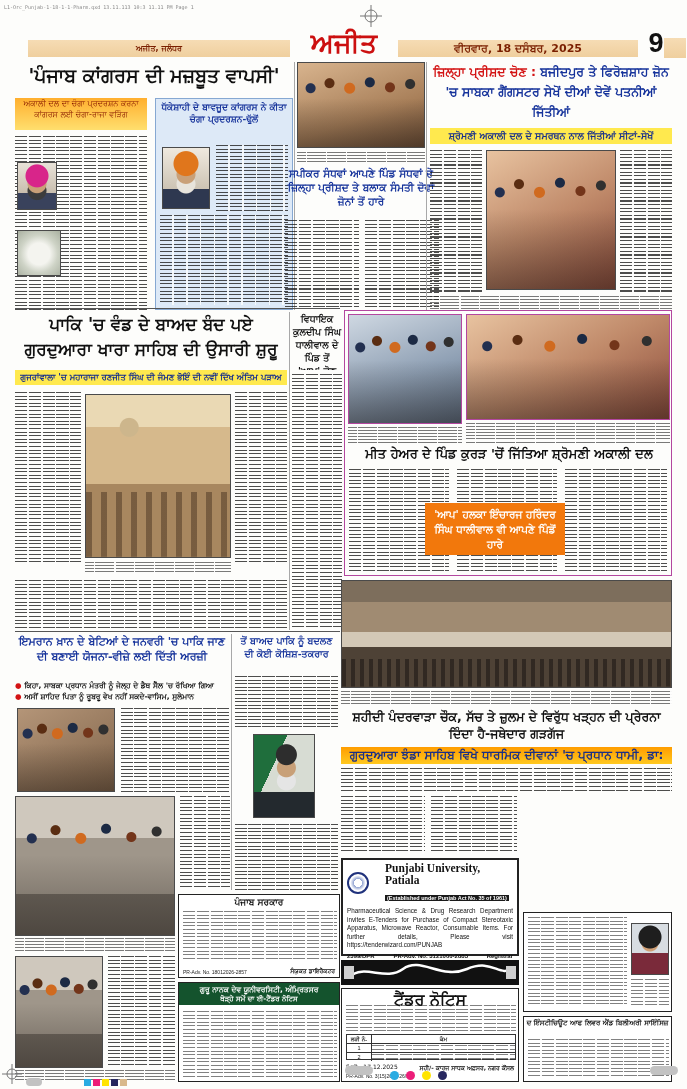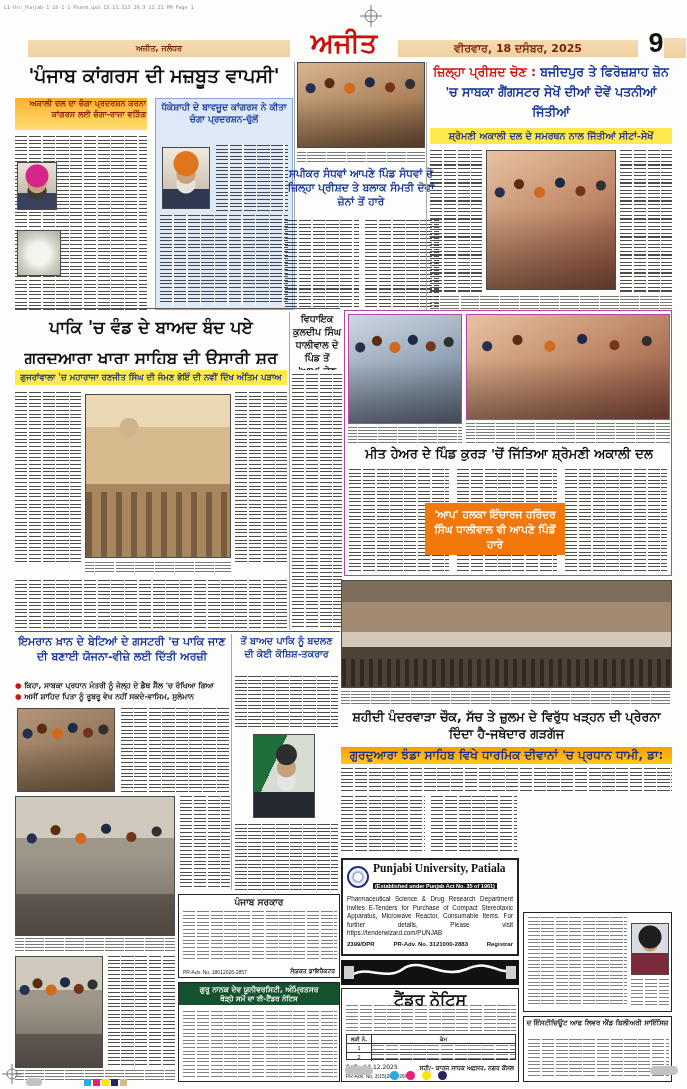--- a/index.html
+++ b/index.html
@@ -12,21 +12,21 @@
     repeating-linear-gradient(to bottom, #1c1c1c 0 1.1px, transparent 1.1px 3.6px);}
   .sim.lite{opacity:.55}
   .simcap{position:absolute;box-sizing:border-box;opacity:.6;background-image:
     repeating-linear-gradient(to right, rgba(255,255,255,0) 0 9px, rgba(255,255,255,.95) 9px 10.5px, rgba(255,255,255,0) 10.5px 20px),
     repeating-linear-gradient(to bottom, #222 0 1px, transparent 1px 3.1px);}
   .h-black{color:#101010;font-weight:bold}
   .h-blue{color:#16339b;font-weight:bold}
   .h-red{color:#d31414}
   .yellowbar{background:#ffe94e;color:#172f8d;font-weight:bold;text-align:center}
   .orangebar{background:linear-gradient(#ff9d00,#ffc81e);color:#1a2f86;font-weight:bold;text-align:center}
-  .subhl{background:linear-gradient(#ffaf2e,#ffdf6e);color:#8a1c00;font-weight:bold;text-align:right}
+  .subhl{background:linear-gradient(#ffaf2e,#ffdf6e);color:#8a1c00;font-weight:normal;text-align:center}
   .bluepanel{background:#dde9f7;border:1px solid #86a8d2}
   .pull{background:#f2780c;color:#fff;font-weight:bold;text-align:center}
   .adbox{border:1px solid #222;background:#fff;box-sizing:border-box}
   .center{text-align:center}
   .strip{background:linear-gradient(#f6dcb4,#efcf9e);}
   .vr{position:absolute;width:1px;background:#a8a8a8}
   .hr{position:absolute;height:1px;background:#555}
   .ph{position:absolute;border:1px solid #4a4a4a;box-sizing:border-box;overflow:hidden}
   .pp::after{content:"";position:absolute;inset:0;background:
     radial-gradient(circle at 10% 30%, #233050 4.5px, transparent 5.5px),
@@ -131,21 +131,21 @@
     <div class="abs yellowbar gk" style="left:0;top:66px;width:242px;height:16px;font-size:9.5px;line-height:16px">ਸ਼੍ਰੋਮਣੀ ਅਕਾਲੀ ਦਲ ਦੇ ਸਮਰਥਨ ਨਾਲ ਜਿੱਤੀਆਂ ਸੀਟਾਂ-ਸੇਖੋਂ</div>
     <div class="sim" style="left:0;top:88px;width:52px;height:142px"></div>
     <div class="ph ph-warm2 pp" style="left:56px;top:88px;width:130px;height:140px"></div>
     <div class="sim" style="left:190px;top:88px;width:52px;height:142px"></div>
     <div class="simcap" style="left:0;top:234px;width:242px;height:14px"></div>
   </div>
 
   <div class="hr" style="left:15px;top:308px;width:325px"></div>
 
   <div class="abs" style="left:15px;top:312px;width:272px;height:318px">
-    <div class="h-black center gk" style="font-size:17px;line-height:31px;height:52px;overflow:hidden">ਪਾਕਿ 'ਚ ਵੰਡ ਦੇ ਬਾਅਦ ਬੰਦ ਪਏ ਗੁਰਦੁਆਰਾ ਖਾਰਾ ਸਾਹਿਬ ਦੀ ਉਸਾਰੀ ਸ਼ੁਰੂ</div>
+    <div class="h-black center gk" style="font-size:17px;line-height:25px;height:52px;overflow:hidden">ਪਾਕਿ 'ਚ ਵੰਡ ਦੇ ਬਾਅਦ ਬੰਦ ਪਏ ਗੁਰਦੁਆਰਾ ਖਾਰਾ ਸਾਹਿਬ ਦੀ ਉਸਾਰੀ ਸ਼ੁਰੂ</div>
     <div class="abs yellowbar gk" style="left:0;top:58px;width:272px;height:15px;font-size:8.5px;line-height:15px;overflow:hidden">ਗੁਜਰਾਂਵਾਲਾ 'ਚ ਮਹਾਰਾਜਾ ਰਣਜੀਤ ਸਿੰਘ ਦੀ ਜੰਮਣ ਭੋਇੰ ਦੀ ਨਵੀਂ ਦਿੱਖ ਅੰਤਿਮ ਪੜਾਅ 'ਚ</div>
     <div class="sim" style="left:0;top:80px;width:66px;height:172px"></div>
     <div class="ph ph-bldg" style="left:70px;top:82px;width:146px;height:164px"></div>
     <div class="sim" style="left:220px;top:80px;width:52px;height:172px"></div>
     <div class="simcap" style="left:70px;top:250px;width:146px;height:12px"></div>
     <div class="sim" style="left:0;top:268px;width:272px;height:48px"></div>
   </div>
   <div class="vr" style="left:289px;top:312px;height:318px"></div>
 
   <div class="abs" style="left:292px;top:312px;width:50px;height:318px">
@@ -163,21 +163,21 @@
     <div class="sim" style="left:112px;top:158px;width:100px;height:102px"></div>
     <div class="sim" style="left:220px;top:158px;width:102px;height:102px"></div>
     <div class="abs pull gk" style="left:80px;top:192px;width:140px;height:52px;font-size:10.5px;line-height:15px;padding:4px 2px;overflow:hidden">'ਆਪ' ਹਲਕਾ ਇੰਚਾਰਜ ਹਰਿੰਦਰ ਸਿੰਘ ਧਾਲੀਵਾਲ ਵੀ ਆਪਣੇ ਪਿੰਡੋਂ ਹਾਰੇ</div>
   </div>
 
   <div class="ph ph-stage" style="left:341px;top:580px;width:331px;height:108px"></div>
   <div class="simcap" style="left:341px;top:691px;width:331px;height:14px"></div>
 
   <div class="hr" style="left:15px;top:631px;width:325px"></div>
   <div class="abs" style="left:15px;top:634px;width:214px;height:160px">
-    <div class="h-blue center gk" style="font-size:11px;line-height:15px;height:44px;overflow:hidden">ਇਮਰਾਨ ਖ਼ਾਨ ਦੇ ਬੇਟਿਆਂ ਦੇ ਗਸਟਰੀ 'ਚ ਪਾਕਿ ਜਾਣ ਦੀ ਬਣਾਈ ਯੋਜਨਾ-ਵੀਜ਼ੇ ਲਈ ਦਿੱਤੀ ਅਰਜ਼ੀ</div>
+    <div class="h-blue center gk" style="font-size:11px;line-height:15px;height:44px;overflow:hidden">ਇਮਰਾਨ ਖ਼ਾਨ ਦੇ ਬੇਟਿਆਂ ਦੇ ਜਨਵਰੀ 'ਚ ਪਾਕਿ ਜਾਣ ਦੀ ਬਣਾਈ ਯੋਜਨਾ-ਵੀਜ਼ੇ ਲਈ ਦਿੱਤੀ ਅਰਜ਼ੀ</div>
     <div class="abs gk" style="left:0;top:46px;width:214px;font-size:7.5px;line-height:11px;font-weight:bold;color:#101010">
       <div><span style="color:#d31414">● </span><span>ਕਿਹਾ, ਸਾਬਕਾ ਪ੍ਰਧਾਨ ਮੰਤਰੀ ਨੂੰ ਜੇਲ੍ਹ ਦੇ ਡੈਥ ਸੈੱਲ 'ਚ ਰੱਖਿਆ ਗਿਆ</span></div>
       <div><span style="color:#d31414">● </span><span>ਅਸੀਂ ਸ਼ਾਹਿਦ ਪਿਤਾ ਨੂੰ ਰੂਬਰੂ ਵੇਖ ਨਹੀਂ ਸਕਦੇ-ਵਾਸਿਮ, ਸੁਲੇਮਾਨ</span></div>
     </div>
     <div class="ph ph-room pp" style="left:2px;top:74px;width:98px;height:84px"></div>
     <div class="sim" style="left:106px;top:74px;width:108px;height:84px"></div>
   </div>
   <div class="vr" style="left:231px;top:634px;height:256px"></div>
 
   <div class="abs" style="left:235px;top:634px;width:103px;height:256px">
@@ -209,21 +209,21 @@
 
   <div class="abs adbox" style="left:178px;top:982px;width:162px;height:100px">
     <div style="background:#14532d;color:#fff;text-align:center;padding:2px 1px">
       <div class="gk" style="font-size:7.5px;font-weight:bold">ਗੁਰੂ ਨਾਨਕ ਦੇਵ ਯੂਨੀਵਰਸਿਟੀ, ਅੰਮ੍ਰਿਤਸਰ</div>
       <div class="gk" style="font-size:7px;font-weight:bold">ਥੋੜ੍ਹੇ ਸਮੇਂ ਦਾ ਈ-ਟੈਂਡਰ ਨੋਟਿਸ</div>
     </div>
     <div class="sim lite" style="left:4px;top:28px;width:154px;height:66px"></div>
   </div>
 
   <div class="abs adbox" style="left:341px;top:858px;width:178px;height:98px;border-width:2px">
-    <div style="display:flex;align-items:center;gap:4px;padding:2px 4px">
+    <div style="display:flex;align-items:center;gap:16px;padding:2px 4px">
       <div style="width:18px;height:18px;border:2px solid #20327c;border-radius:50%;background:radial-gradient(circle,#fff 30%,#8ea0d0 32%,#fff 60%)"></div>
       <div style="flex:1">
         <div style="font-family:'Liberation Serif','DejaVu Serif',serif;font-size:11.5px;font-weight:bold;color:#111">Punjabi University, Patiala</div>
         <div style="background:#1a1a1a;color:#fff;font-size:5.5px;font-weight:bold;display:inline-block;padding:0 2px">(Established under Punjab Act No. 35 of 1961)</div>
       </div>
     </div>
     <div style="font-size:6.3px;line-height:8.6px;color:#111;text-align:justify;padding:1px 4px">Pharmaceutical Science &amp; Drug Research Department invites E-Tenders for Purchase of Compact Stereotaxic Apparatus, Microwave Reactor, Consumable Items. For further details, Please visit https://tenderwizard.com/PUNJAB</div>
     <div style="display:flex;justify-content:space-between;font-size:6px;font-weight:bold;color:#111;padding:2px 4px">
       <span>2399/DPR</span>
       <span>PR-Adv. No. 3121000-2883</span>

